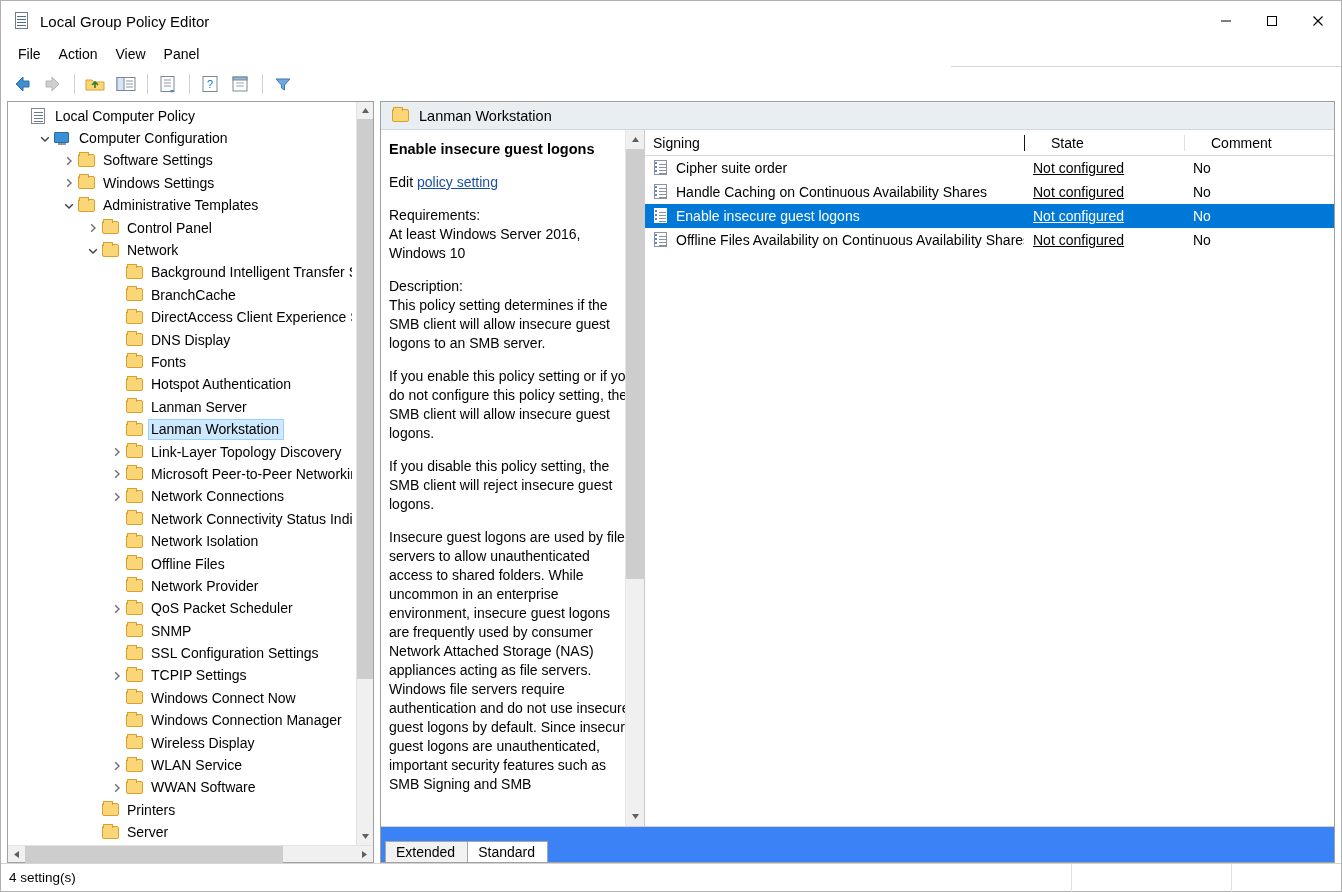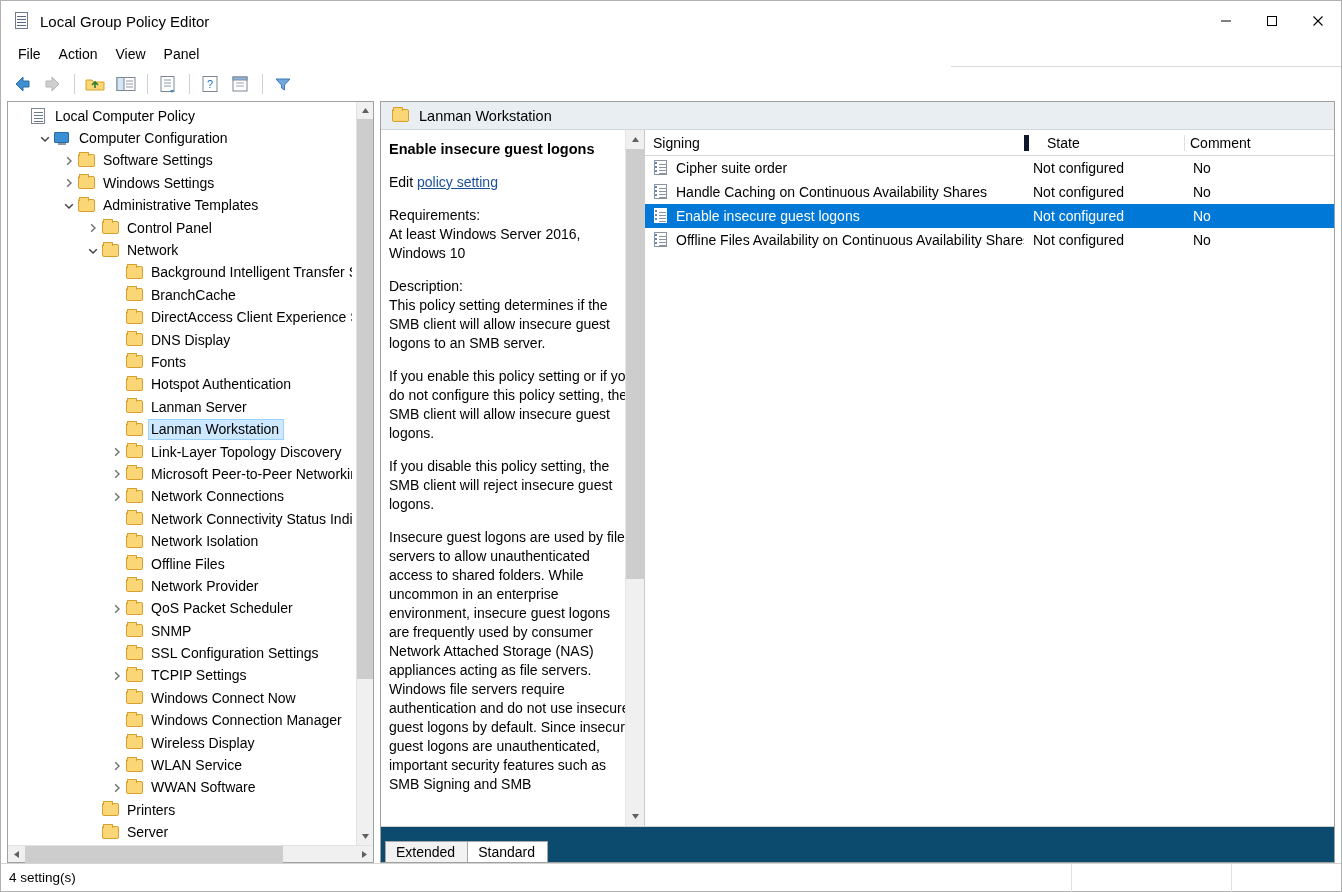--- a/index.html
+++ b/index.html
@@ -246,46 +246,46 @@
   .help-scroll .thumb { position: absolute; left: 0; width: 19px; background: #cdcdcd; }
   
   .list-area { flex: 1; display: flex; flex-direction: column; min-width: 0; }
   .list-head {
     height: 26px; min-height: 26px;
     display: flex; align-items: center;
     border-bottom: 1px solid #d7d7d7;
     font-size: 14px;
   }
   .col-setting { flex: 1; padding-left: 8px; min-width: 0; }
-  .col-state { width: 160px; min-width: 160px; border-left: 5px solid #0f172a; padding-left: 18px;}
-  .col-comment { width: 150px; min-width: 150px; border-left: 1px solid #e0e0e0; padding-left: 5px;}
+  .col-state { width: 160px; min-width: 160px; border-left: 1px solid #0f172a; padding-left: 26px;}
+  .col-comment { width: 150px; min-width: 150px; border-left: 1px solid #e0e0e0; padding-left: 26px;}
   .list-rows { flex: 1; overflow: hidden; }
   .list-row {
     height: 24px; display: flex; align-items: center; font-size: 14px;
   }
   .list-row.selected { background: #0078d7; color: #ffffff; }
   .setting-icon {
     width: 16px; height: 16px; position: relative; margin-right: 7px; flex: none;
   }
   .setting-icon .pg {
     position: absolute; left: 1px; top: 0; width: 13px; height: 15px;
     background: #ffffff; border: 1px solid #8a939d;
   }
   .setting-icon .pg i { position: absolute; left: 4px; width: 7px; height: 1px; background: #8a939d; }
   .setting-icon .dots { position: absolute; left: 2px; top: 2px; width: 2px; height: 2px; background: #5b87c9; box-shadow: 0 4px 0 #5b87c9, 0 8px 0 #5b87c9; }
   .list-row.selected .setting-icon .pg { background: #ffffff; border-color: #ffffff; }
   .cell-setting { flex: 1; display: flex; align-items: center; padding-left: 8px; min-width: 0; overflow: hidden; white-space: nowrap; }
-  .cell-state { width: 160px; min-width: 160px; padding-left: 9px; }
+  .cell-state { width: 160px; min-width: 160px; padding-left: 9px; text-decoration: underline; }
   .cell-comment { width: 150px; min-width: 150px; padding-left: 9px; }
   
   .tabs {
     height: 36px; min-height: 25px;
     display: flex; align-items: flex-end;
     padding-left: 4px;
-    background: #0c4a6e;
+    background: #3b82f6;
     border-top: 1px solid #d0d0d0;
   }
   .tab {
     height: 21px;
     padding: 0 12px 0 10px;
     display: flex; align-items: center;
     font-size: 14px;
     border: 1px solid #a6a6a6;
     border-bottom: none;
     background: #f2f2f2;

